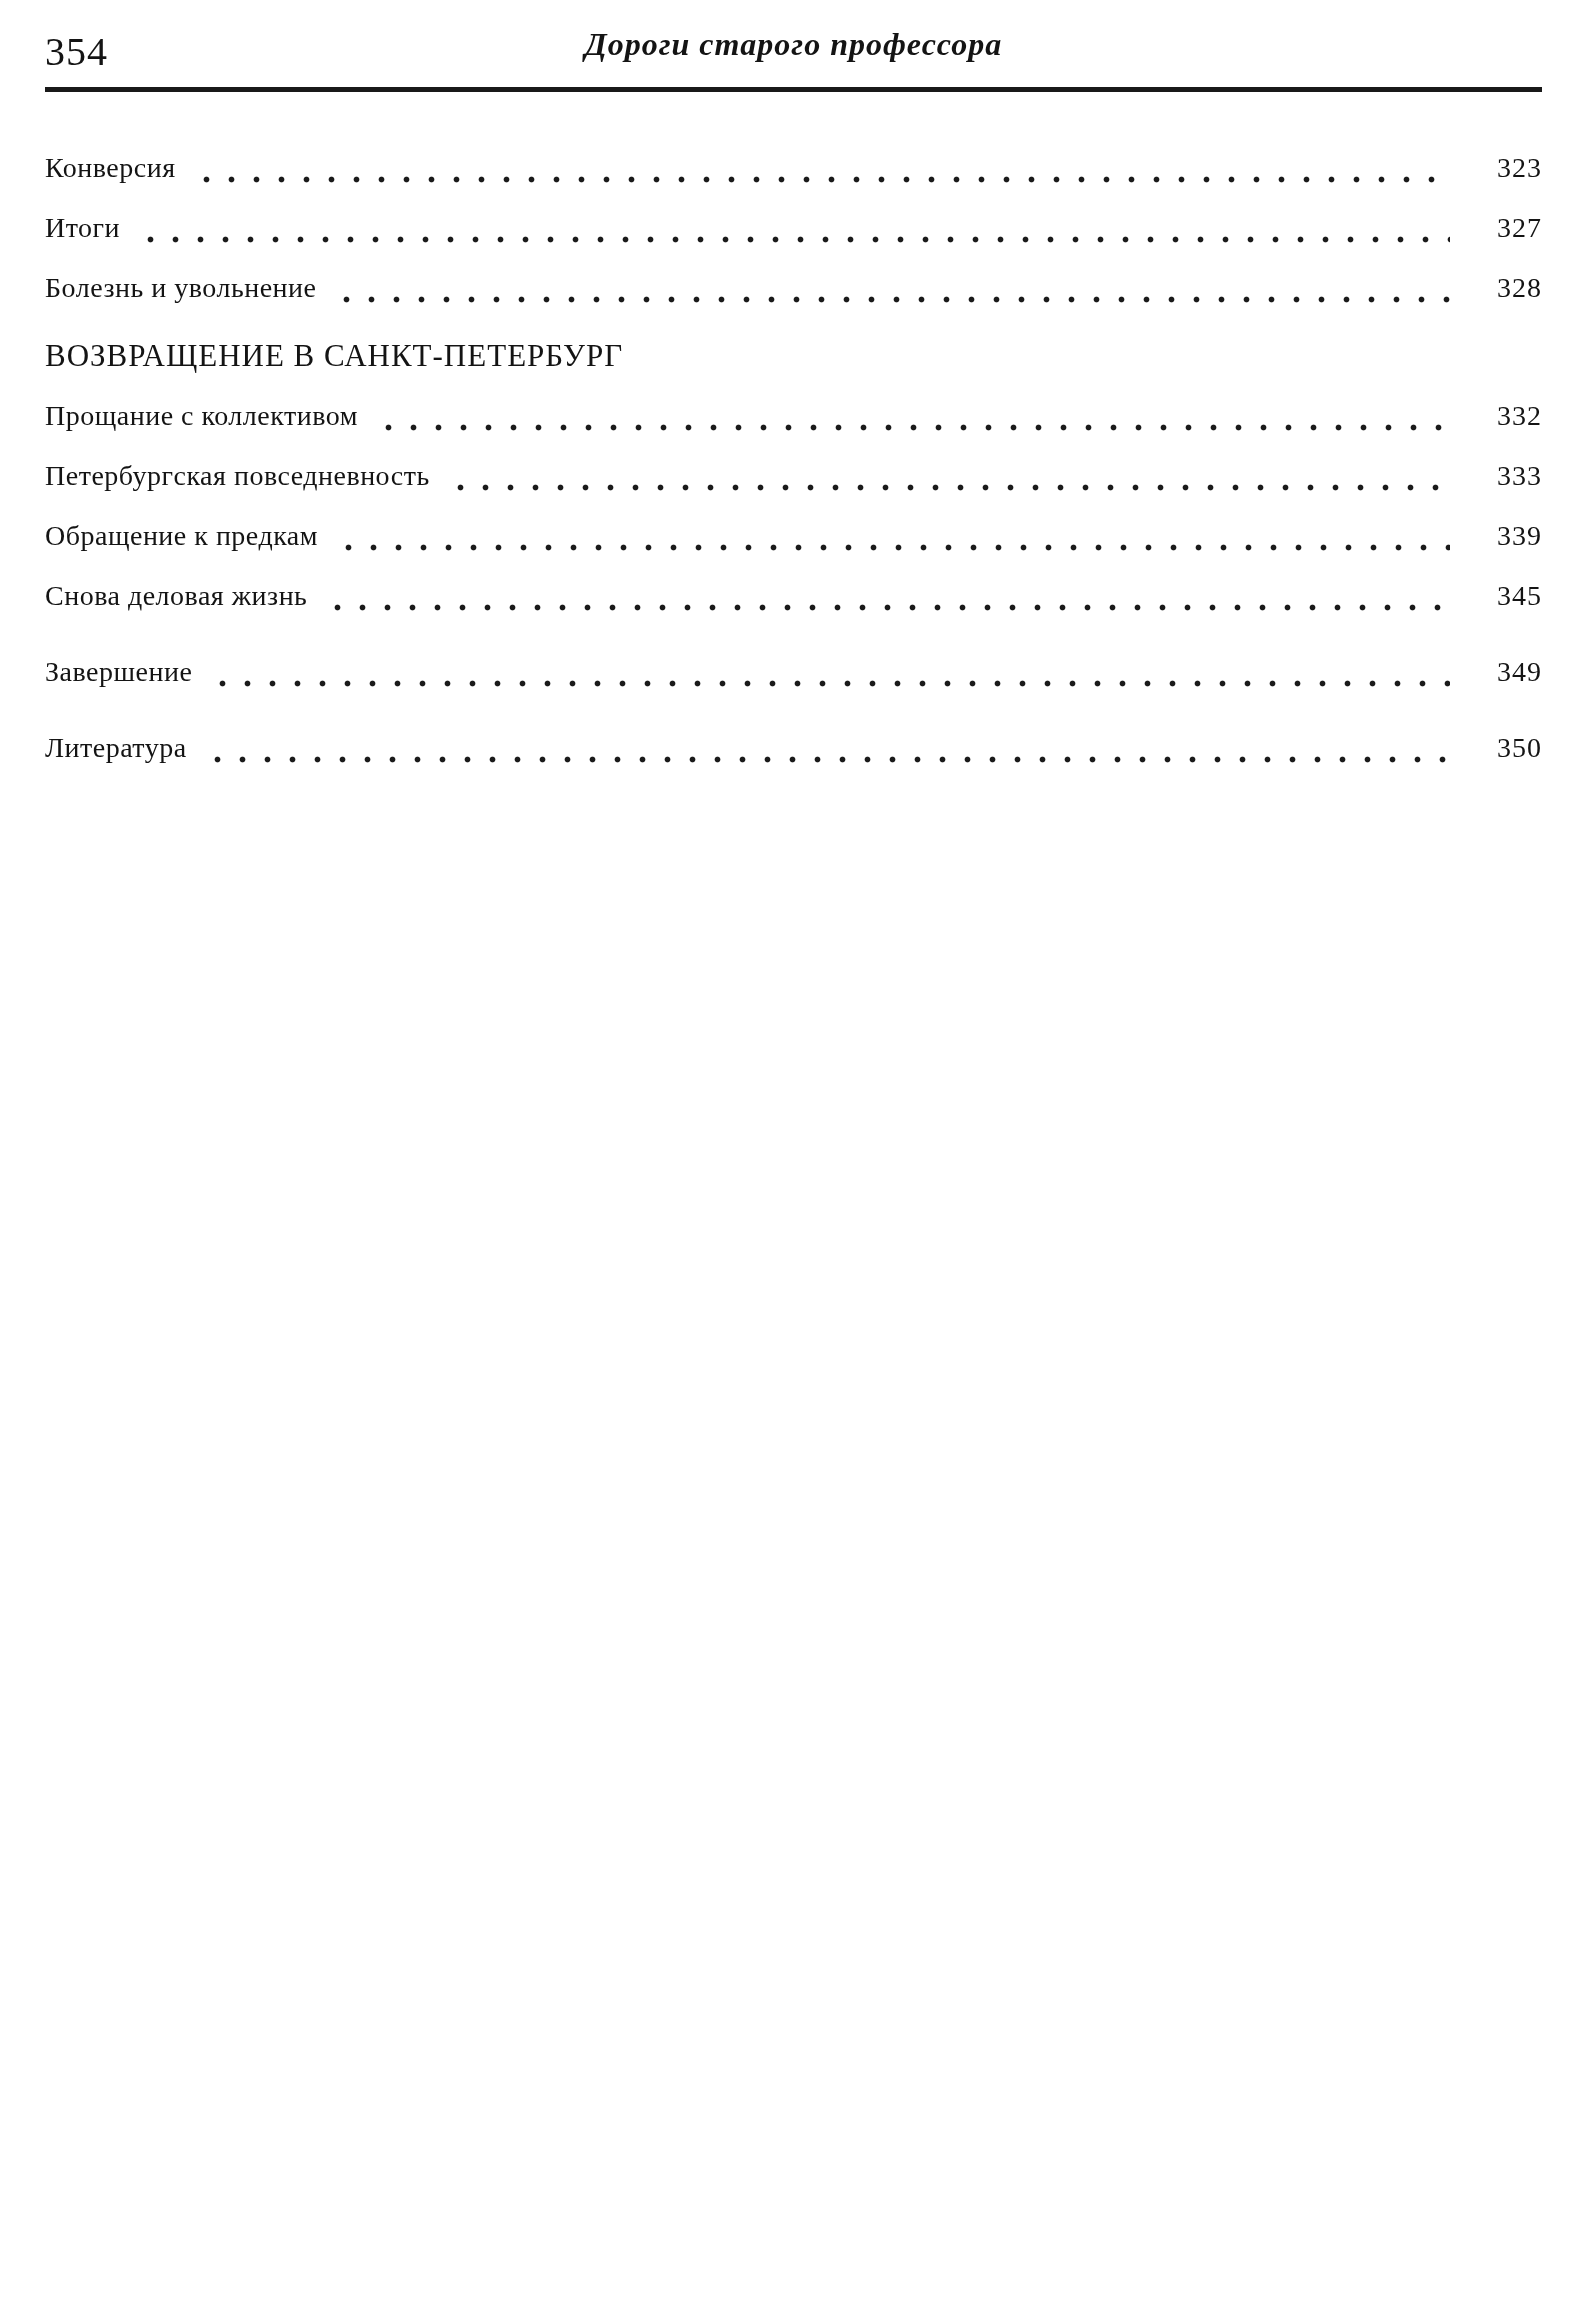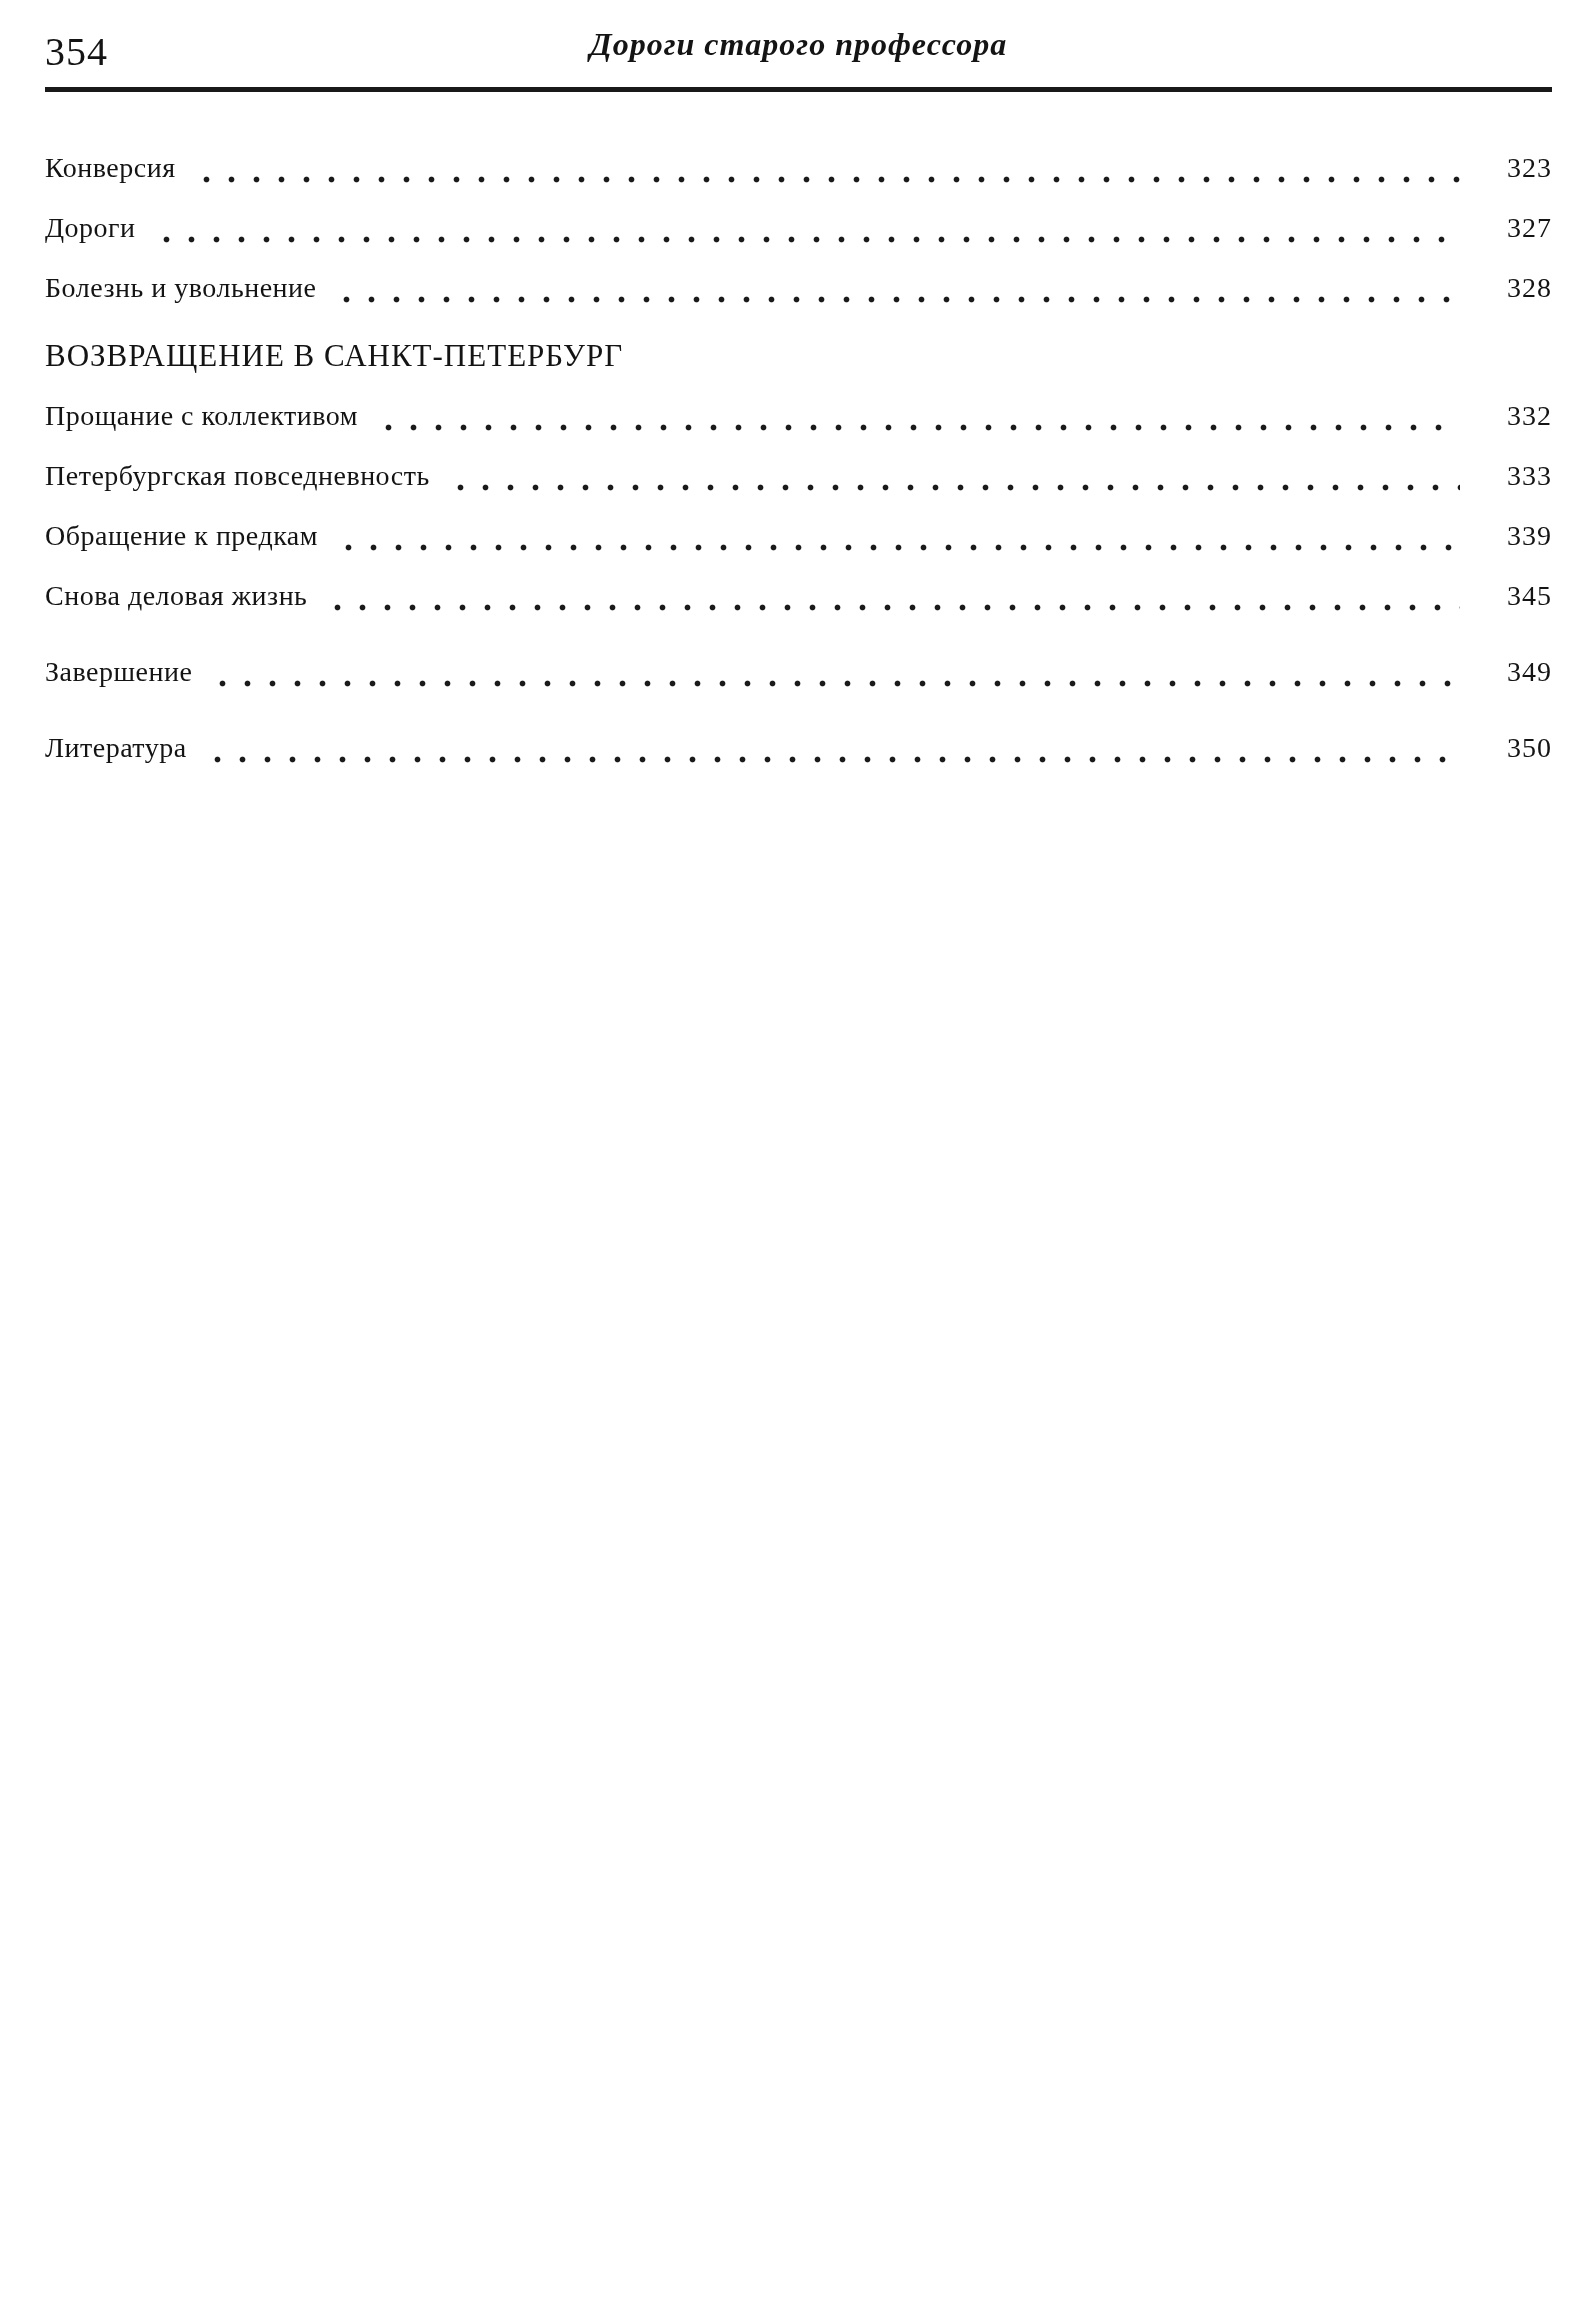--- a/index.html
+++ b/index.html
@@ -12,21 +12,21 @@
     height: 2305px;
     font-family: "Liberation Serif", "DejaVu Serif", serif;
     color: #141414;
     position: relative;
     overflow: hidden;
   }
   .page {
     box-sizing: border-box;
     width: 1592px;
     height: 2305px;
-    padding: 26px 40px 0 45px;
+    padding: 26px 50px 0 45px;
   }
   
   .header {
     position: relative;
     border-bottom: 5px solid #191919;
     padding-bottom: 17px;
     min-height: 44px;
   }
   .folio {
     position: absolute;
@@ -93,21 +93,21 @@
   </div>
 
   <div class="toc" id="toc-list">
     <div class="row">
       <span class="label">Конверсия</span>
       <span class="leader"></span>
       <span class="pagenum">323</span>
     </div>
 
     <div class="row">
-      <span class="label">Дороги</span>
+      <span class="label">Итоги</span>
       <span class="leader"></span>
       <span class="pagenum">327</span>
     </div>
 
     <div class="row">
       <span class="label">Болезнь и увольнение</span>
       <span class="leader"></span>
       <span class="pagenum">328</span>
     </div>
 

